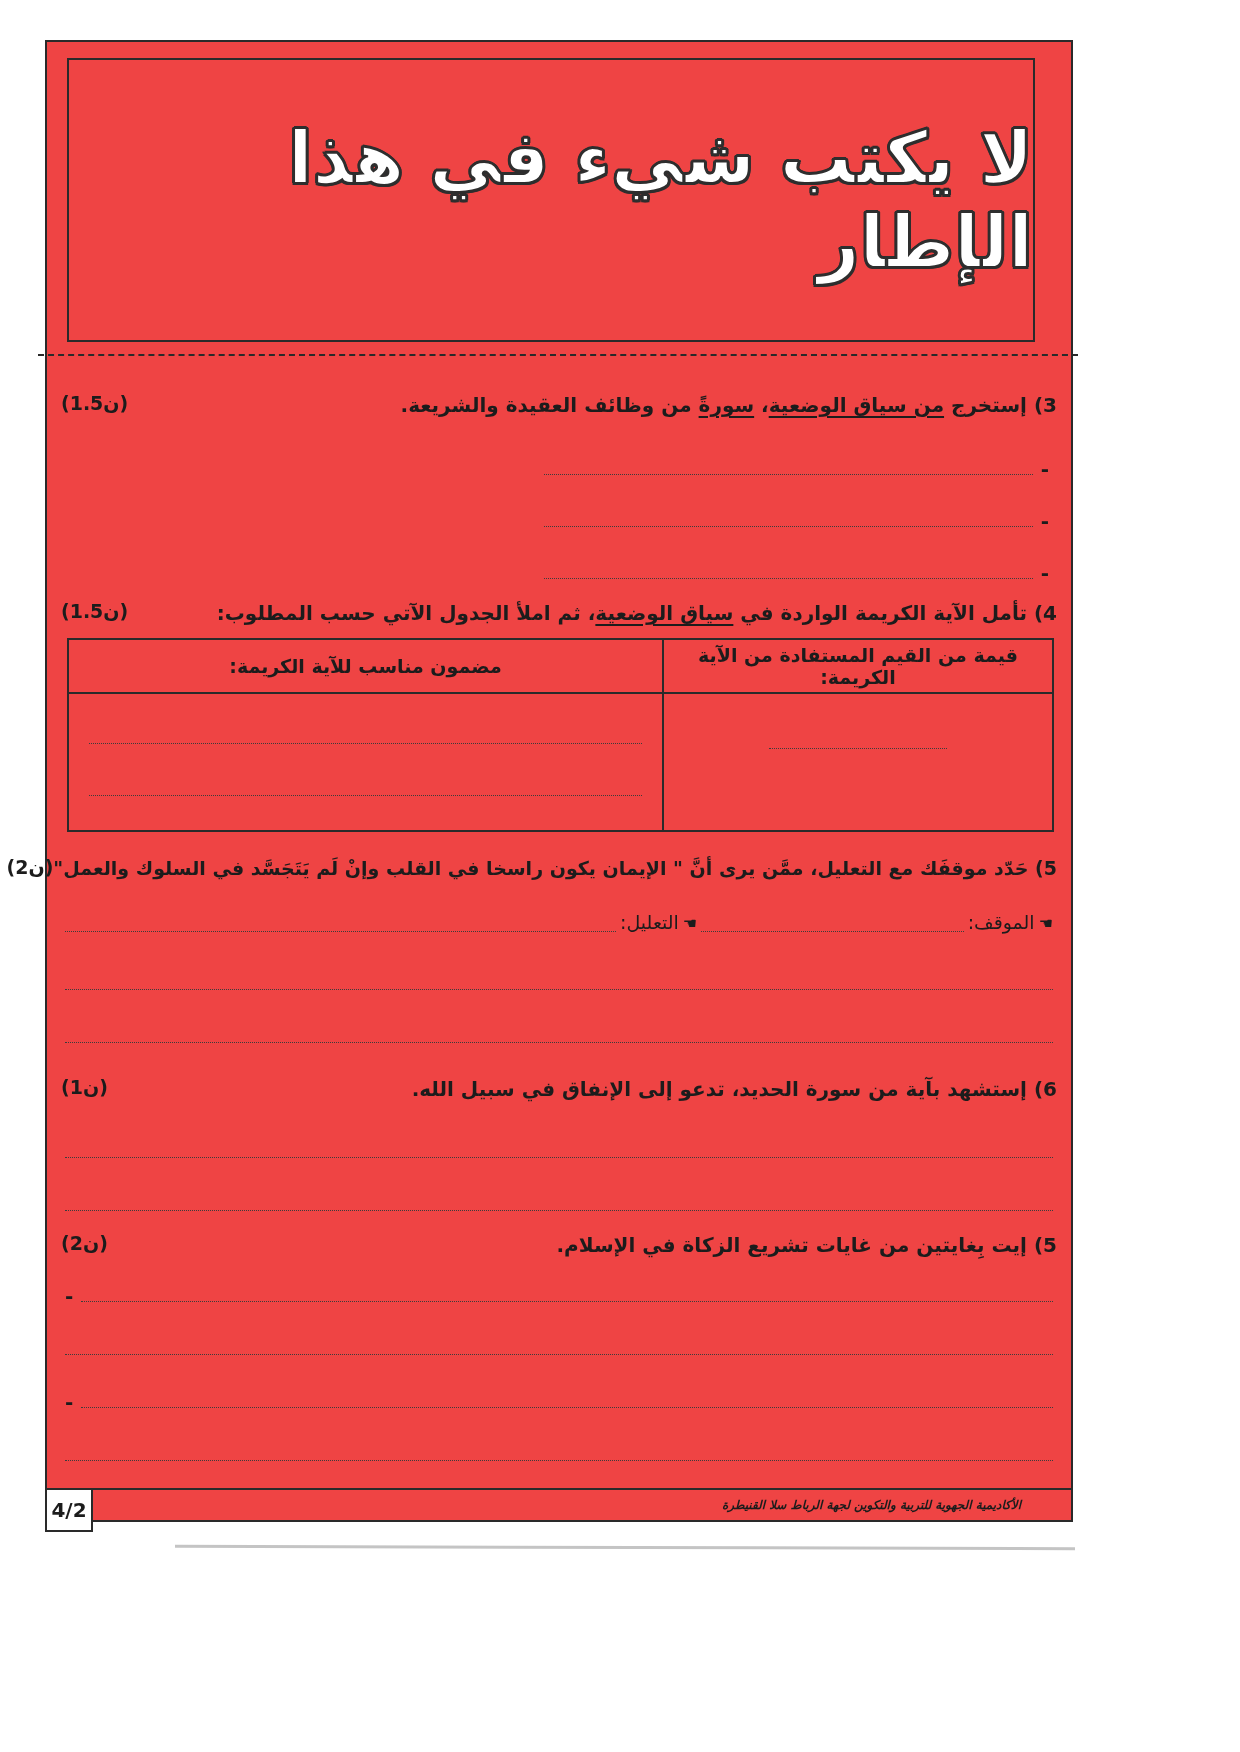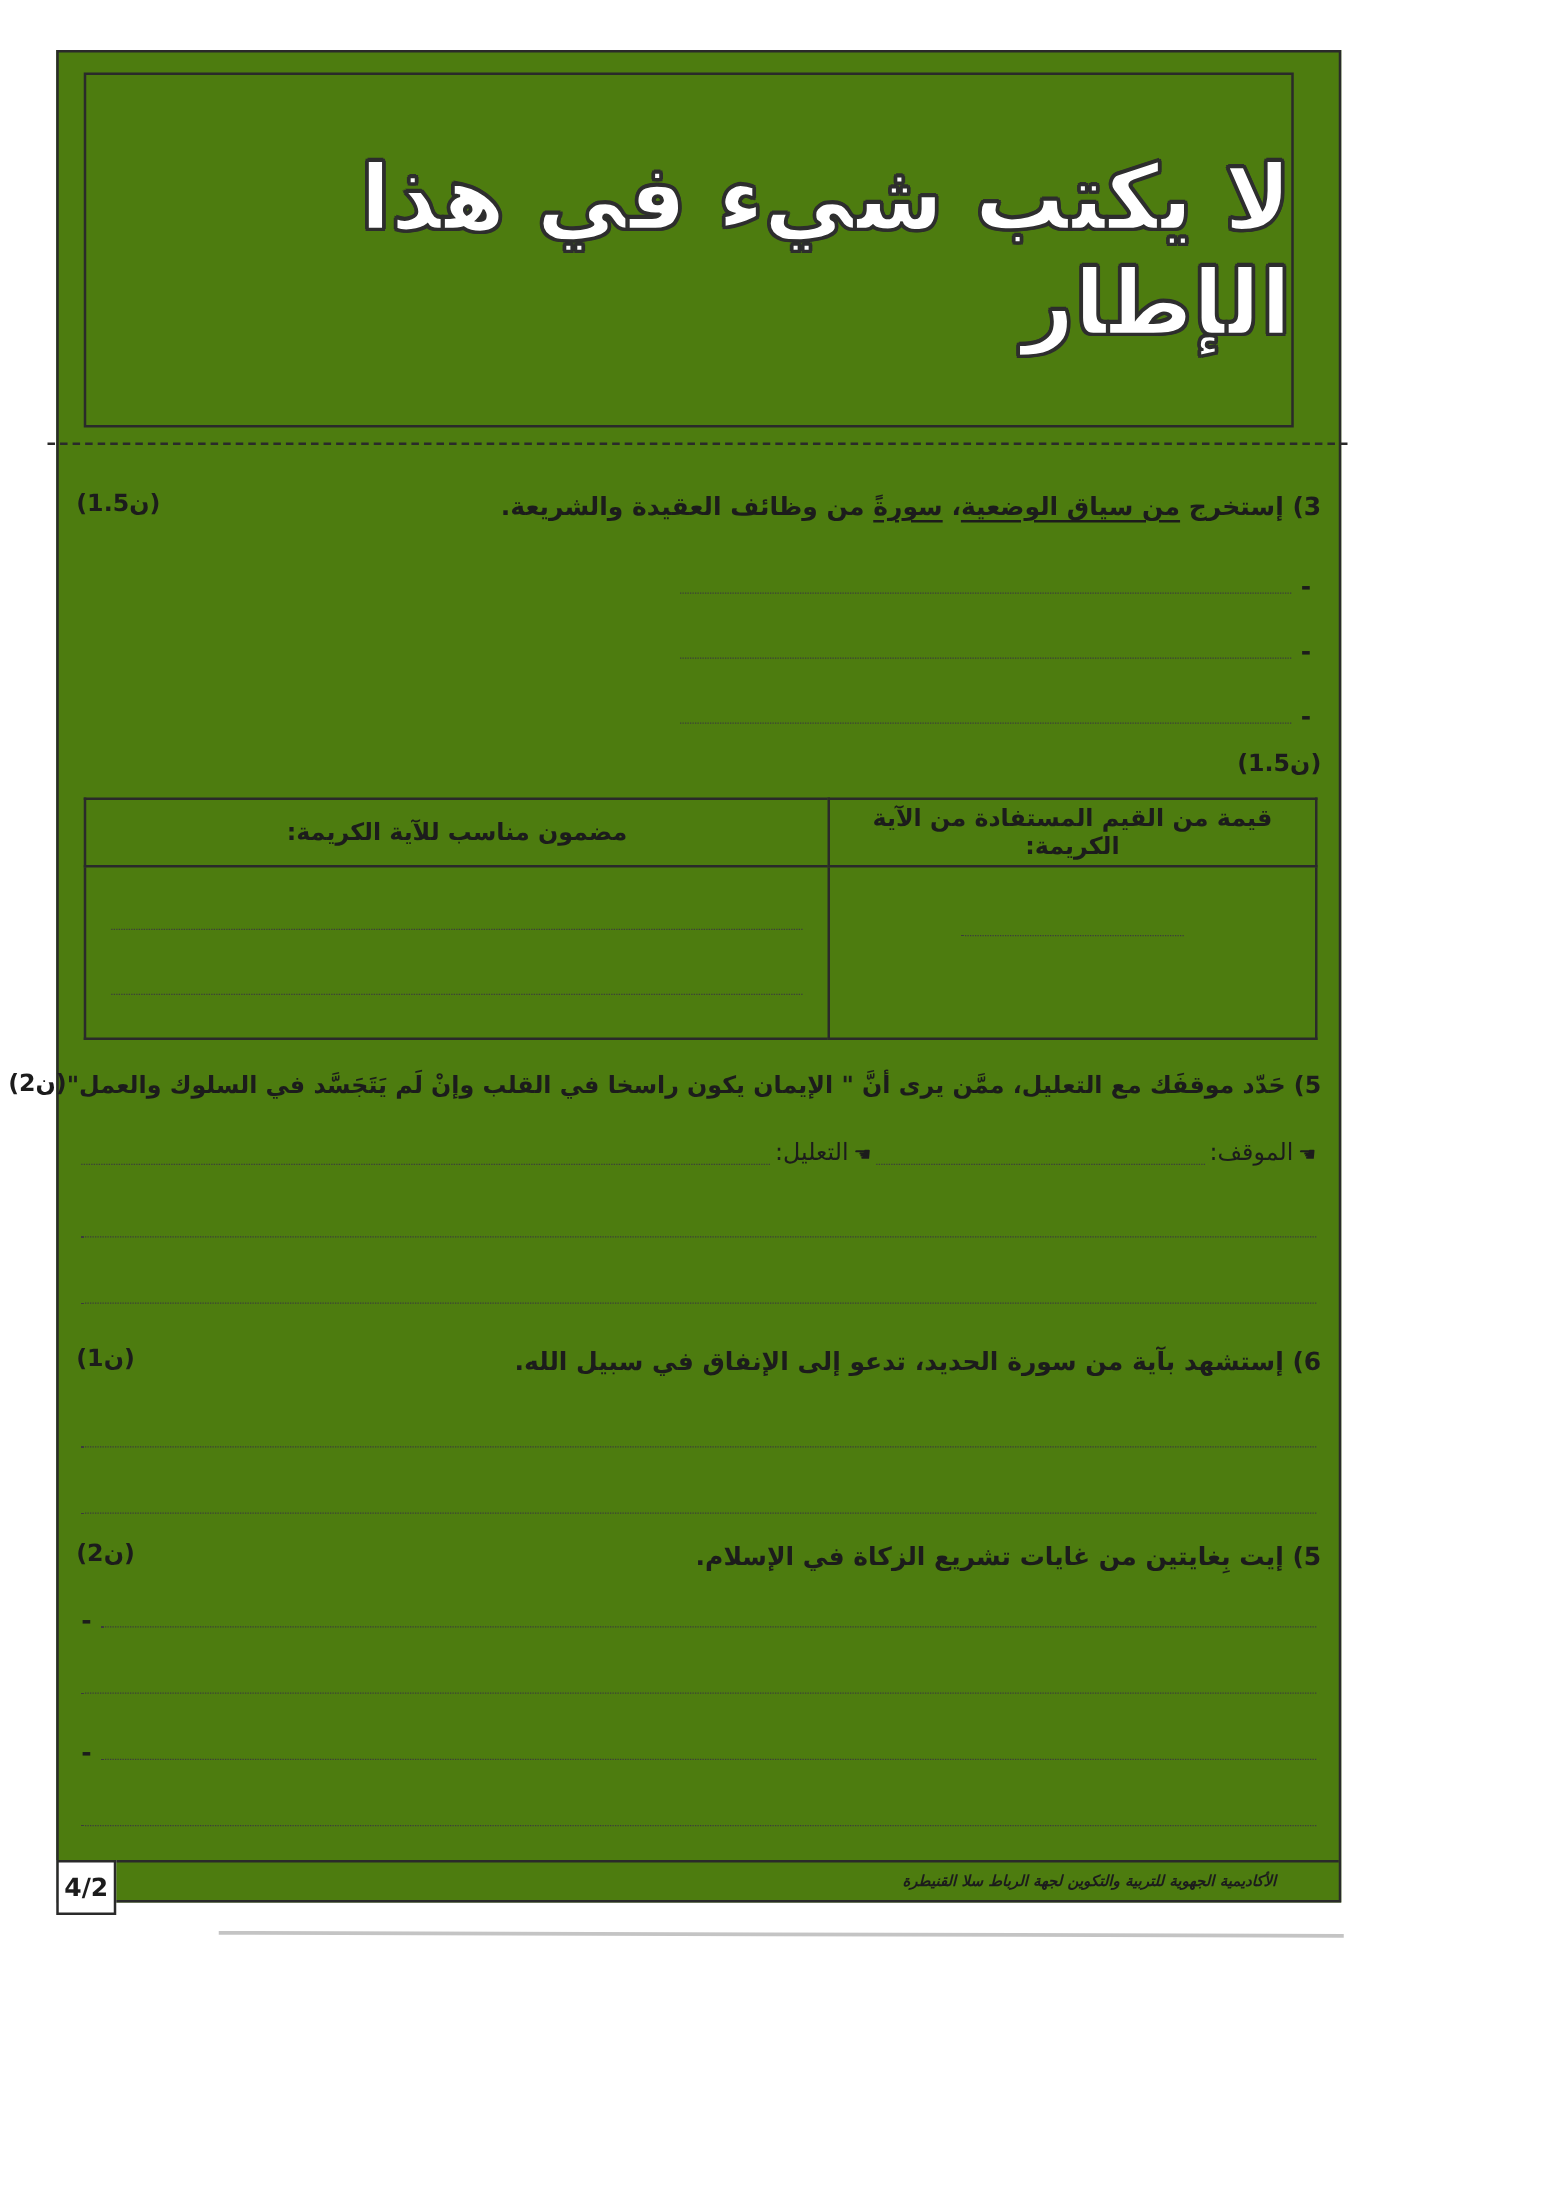--- a/index.html
+++ b/index.html
@@ -4,21 +4,21 @@
 <style>
   * { margin:0; padding:0; box-sizing:border-box; }
   html,body { background:#ffffff; }
   body {
     width:1240px; height:1752px; position:relative;
     font-family:"DejaVu Sans","Liberation Sans",sans-serif;
     color:#1c1c1c;
   }
   .frame {
     position:absolute; left:45px; top:40px; width:1028px; height:1482px;
-    border:2px solid #2a2a2a; background:#4d7c0f;
+    border:2px solid #2a2a2a; background:#ef4444;
   }
   
   .callig-box {
     position:absolute; left:20px; top:16px; width:968px; height:284px;
     border:2px solid #2a2a2a; display:flex; align-items:center; justify-content:center;
   }
   .callig {
     direction:rtl; font-size:72px; font-weight:bold; letter-spacing:2px;
     color:#ffffff; -webkit-text-stroke:2px #2e2e2e;
     text-shadow:
@@ -116,20 +116,21 @@
   <div class="ans short" style="top:467px">
     <span class="dash">-</span>
     <div class="dots"></div>
   </div>
   <div class="ans short" style="top:519px">
     <span class="dash">-</span>
     <div class="dots"></div>
   </div>
 
   <div class="q-row" style="top:556px">
+    <div class="q-text"><span>4) تأمل الآية الكريمة الواردة في </span><span class="u">سياق الوضعية</span><span>، ثم املأ الجدول الآتي حسب المطلوب:</span></div>
     <div class="score">(1.5ن)</div>
   </div>
 
   <table class="q4-table">
     <tbody>
         <tr>
       <th class="col-r">قيمة من القيم المستفادة من الآية الكريمة:</th>
       <th class="col-l">مضمون مناسب للآية الكريمة:</th>
     </tr>
     <tr>

